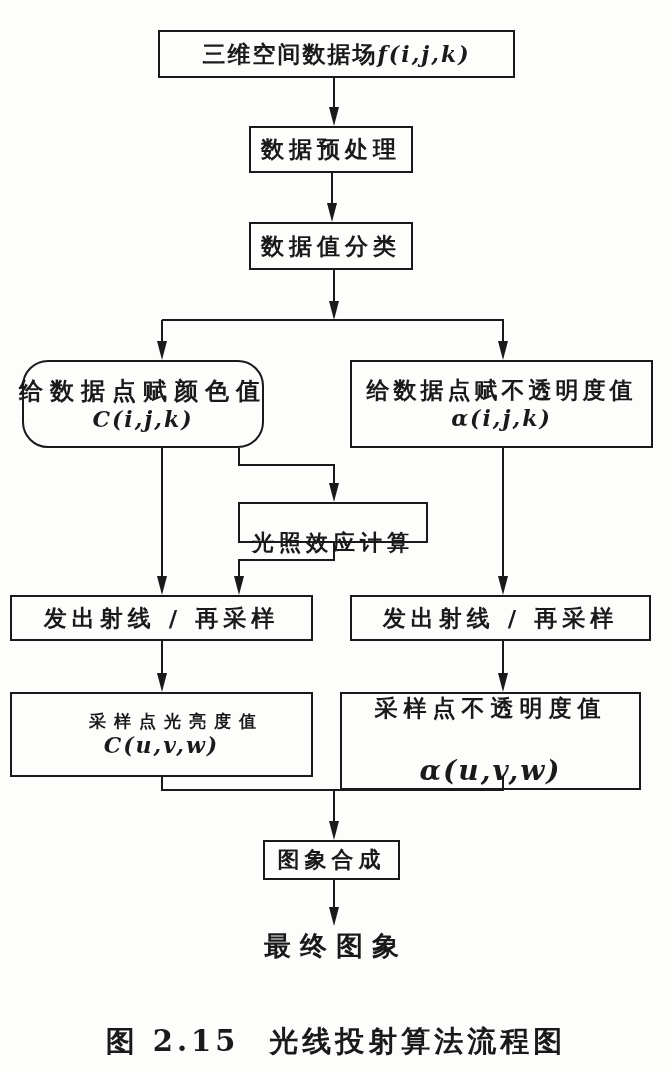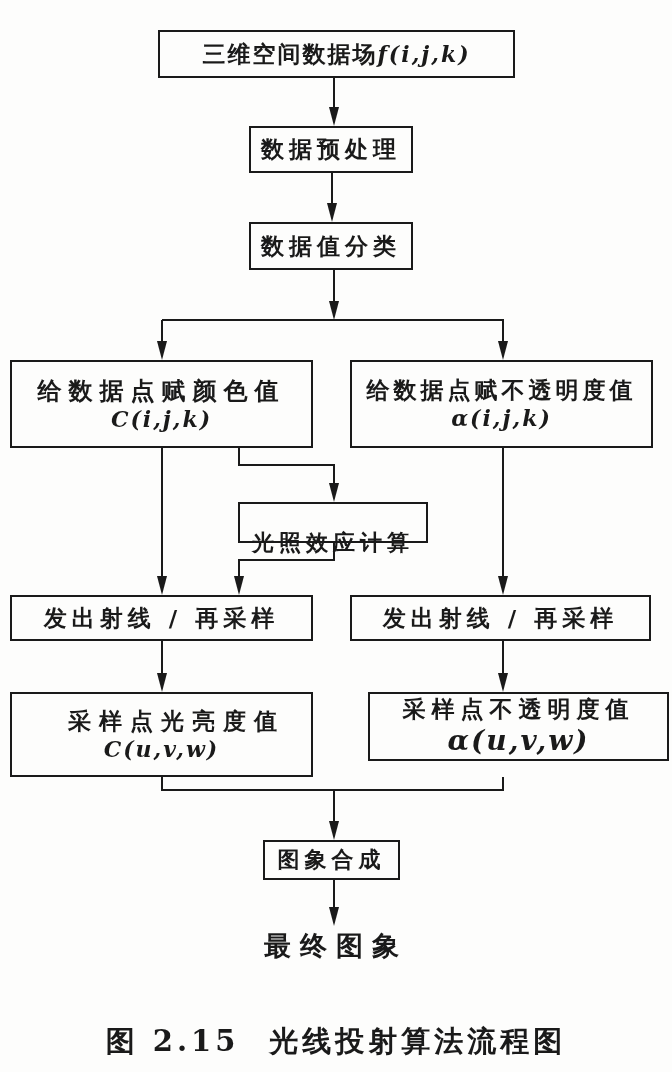--- a/index.html
+++ b/index.html
@@ -45,21 +45,21 @@
   </div>
 
   <div class="node" style="left:249px;top:126px;width:164px;height:47px;justify-content:center;">
     <span class="t" style="font-size:23px;letter-spacing:5px;">数据预处理</span>
   </div>
 
   <div class="node" style="left:249px;top:222px;width:164px;height:48px;">
     <span class="t" style="font-size:23px;letter-spacing:5px;">数据值分类</span>
   </div>
 
-  <div class="node" style="left:10px;top:360px;width:303px;height:88px;">
+  <div class="node" style="left:22px;top:360px;width:242px;height:88px;border-radius:26px;">
     <span class="t" style="font-size:24px;letter-spacing:7px;">给数据点赋颜色值</span>
     <span class="f" style="font-size:22px;">C(i,j,k)</span>
   </div>
 
   <div class="node" style="left:350px;top:360px;width:303px;height:88px;">
     <span class="t" style="font-size:23px;letter-spacing:4px;">给数据点赋不透明度值</span>
     <span class="f" style="font-size:22px;">α(i,j,k)</span>
   </div>
 
   <div class="node" style="left:238px;top:502px;width:190px;height:41px;">
@@ -68,25 +68,25 @@
 
   <div class="node" style="left:10px;top:595px;width:303px;height:46px;">
     <span class="t" style="font-size:23px;letter-spacing:5px;">发出射线 / 再采样</span>
   </div>
 
   <div class="node" style="left:350px;top:595px;width:301px;height:46px;">
     <span class="t" style="font-size:23px;letter-spacing:5px;">发出射线 / 再采样</span>
   </div>
 
   <div class="node" style="left:10px;top:692px;width:303px;height:85px;">
-    <span class="t" style="font-size:23px;letter-spacing:8px;margin-left:30px;">采样点光亮度值</span>
+    <span class="t" style="font-size:17px;letter-spacing:8px;margin-left:30px;">采样点光亮度值</span>
     <span class="f" style="font-size:22px;">C(u,v,w)</span>
   </div>
 
-  <div class="node" style="left:368px;top:692px;width:301px;height:69px;">
+  <div class="node" style="left:340px;top:692px;width:301px;height:98px;justify-content:space-between;">
     <span class="t" style="font-size:23px;letter-spacing:6px;">采样点不透明度值</span>
     <span class="f" style="font-size:28px;">α(u,v,w)</span>
   </div>
 
   <div class="node" style="left:263px;top:840px;width:137px;height:40px;">
     <span class="t" style="font-size:22px;letter-spacing:5px;">图象合成</span>
   </div>
 
   <div class="vline" style="left:333px;top:78px;height:30px;"></div>
   <div class="arrow" style="left:329px;top:107px;"></div>

